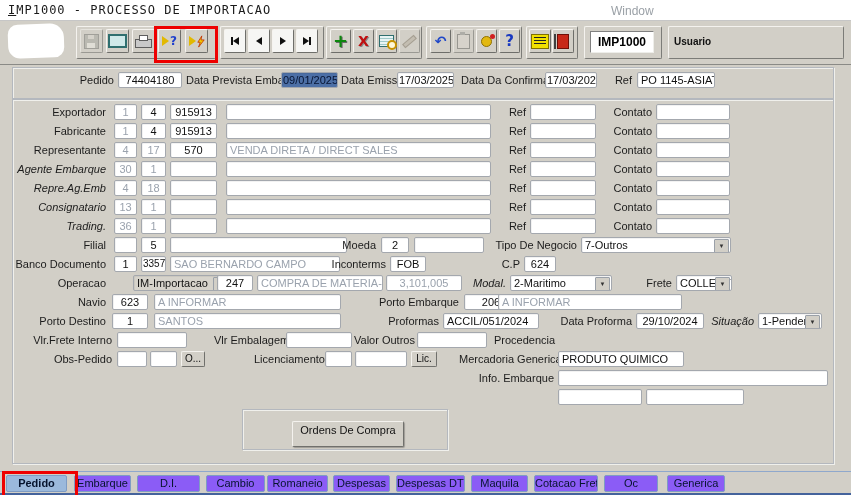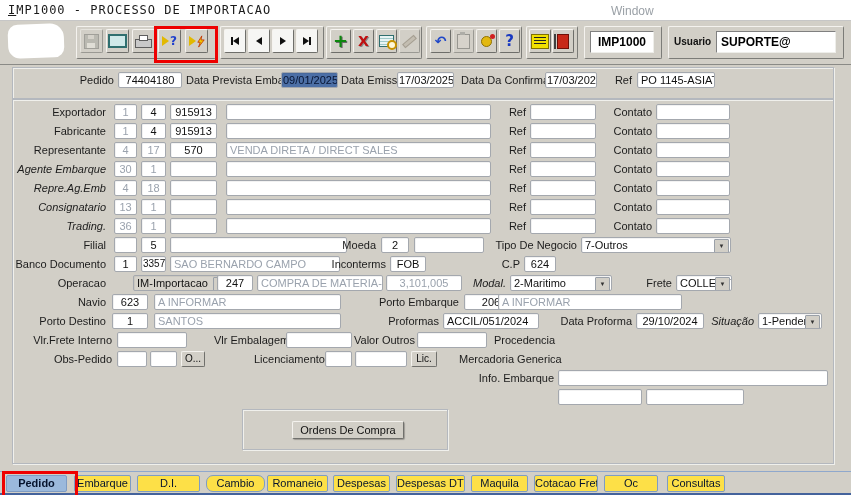--- a/index.html
+++ b/index.html
@@ -60,21 +60,21 @@
   .fld.c{text-align:center;padding:0 1px;}
   .fld.gray{color:#9aa2ad;}
   .fld.sel{background:#4c6fa6;color:#061433;}
   .dd{padding-right:31px;}
   .dda{position:absolute;right:1px;top:1px;width:13px;height:12px;background:#d2cfc7;border:1px solid #9aa0a8;border-radius:1px;font-size:6px;line-height:12px;text-align:center;color:#333;padding:0;}
   .dd.gr{background:#d6d3cb;}
   .sbtn{position:absolute;top:0;height:16px;background:#d2cfc7;border:1px solid;border-color:#f4f2ee #70706c #70706c #f4f2ee;border-radius:2px;font:10px/14px "Liberation Sans",sans-serif;text-align:center;box-sizing:border-box;color:#111;}
   .bigbtn{position:absolute;background:#d2cfc7;border:1px solid;border-color:#f4f2ee #70706c #70706c #f4f2ee;border-radius:2px;font:11px/16px "Liberation Sans",sans-serif;text-align:center;box-sizing:border-box;color:#111;box-shadow:1px 1px 1px rgba(0,0,0,.25);}
   
   #tabbar{position:absolute;left:0;top:471px;width:851px;height:24px;background:#d2cfc7;border-top:1px solid #8fa8cc;border-bottom:2px solid #44639c;box-sizing:border-box;}
-  .tab{position:absolute;top:3px;height:17px;background:#fde047;border:1px solid #7e9cc4;border-radius:2px;font:11px/15px "Liberation Sans",sans-serif;text-align:center;color:#06142e;box-sizing:border-box;white-space:nowrap;overflow:hidden;}
+  .tab{position:absolute;top:3px;height:17px;background:#8b5cf6;border:1px solid #7e9cc4;border-radius:2px;font:11px/15px "Liberation Sans",sans-serif;text-align:center;color:#06142e;box-sizing:border-box;white-space:nowrap;overflow:hidden;}
   .tab.active{background:#9bb9dc;font-weight:bold;}
 </style>
 </head>
 <body>
 
 <div id="root">
 
   <div id="titlebar">
     <div class="wtitle">IMP1000 - PROCESSO DE IMPORTACAO</div>
     <div class="wmenu">Window</div>
@@ -154,21 +154,20 @@
       </div>
     <div class="tbtn" style="left:552px;width:22px;">
         <span class="ic-exit"></span>
       </div>
 
     <div class="tpanel" style="left:584px;width:76px;"></div>
     <div class="modfld" style="left:590px;top:10px;width:64px;height:22px;">IMP1000</div>
 
     <div class="tpanel" style="left:668px;width:174px;"></div>
     <div class="usrlbl" style="left:674px;top:15px;">Usuario</div>
-    <div class="modfld" style="left:716px;top:10px;width:120px;height:22px;text-align:left;padding-left:4px;">SUPORTE@</div>
 
     <div class="annot" style="left:154px;top:5px;width:58px;height:31px;"></div>
   </div>
 
   <div class="frame" style="left:12px;top:67px;width:820px;height:30px;"></div>
   <div class="frame" style="left:12px;top:99px;width:820px;height:363px;"></div>
 
   <div class="row" style="top:72px;">
     <div class="lbl" style="left:20px;width:80px;">Pedido</div>
     <div class="fld c" style="left:104px;width:64px;">74404180</div>
@@ -335,44 +334,45 @@
   <div class="row" style="top:351px;">
     <div class="lbl" style="left:0;width:98px;">Obs-Pedido</div>
     <div class="fld" style="left:103px;width:30px;"></div>
     <div class="fld" style="left:136px;width:27px;"></div>
     <div class="sbtn" style="left:167px;width:24px;">O...</div>
     <div class="lbl" style="left:240px;width:54px;">Licenciamento</div>
     <div class="fld" style="left:311px;width:27px;"></div>
     <div class="fld" style="left:341px;width:52px;"></div>
     <div class="sbtn" style="left:397px;width:26px;">Lic.</div>
     <div class="lbl" style="left:445px;width:95px;">Mercadoria Generica</div>
+    <div class="fld" style="left:544px;width:126px;">PRODUTO QUIMICO</div>
   </div>
 
   <div class="row" style="top:370px;">
     <div class="lbl" style="left:440px;width:100px;">Info. Embarque</div>
     <div class="fld" style="left:544px;width:270px;"></div>
   </div>
 
   <div class="row" style="top:389px;">
     <div class="fld" style="left:544px;width:84px;"></div>
     <div class="fld" style="left:632px;width:98px;"></div>
   </div>
 
   <div class="frame" style="left:242px;top:409px;width:204px;height:39px;"></div>
-  <div class="bigbtn" style="left:292px;top:421px;width:112px;height:18px;">Ordens De Compra</div>
+  <div class="bigbtn" style="left:292px;top:421px;width:112px;height:26px;">Ordens De Compra</div>
 
   <div id="tabbar">
     <div class="tab active" style="left:6px;width:61px;">Pedido</div>
     <div class="tab" style="left:74px;width:57px;">Embarque</div>
     <div class="tab" style="left:137px;width:63px;">D.I.</div>
-    <div class="tab" style="left:206px;width:59px;border-radius:7px;">Cambio</div>
+    <div class="tab" style="left:206px;width:59px;">Cambio</div>
     <div class="tab" style="left:267px;width:61px;">Romaneio</div>
     <div class="tab" style="left:333px;width:57px;">Despesas</div>
     <div class="tab" style="left:396px;width:69px;">Despesas DTL</div>
     <div class="tab" style="left:471px;width:57px;">Maquila</div>
     <div class="tab" style="left:534px;width:64px;">Cotacao Frete</div>
     <div class="tab" style="left:604px;width:54px;">Oc</div>
-    <div class="tab" style="left:667px;width:58px;">Consultas</div>
+    <div class="tab" style="left:667px;width:58px;">Generica</div>
   </div>
 
   <div class="annot" style="left:2px;top:471px;width:70px;height:22px;"></div>
 
 </div>
 
 </body></html>

